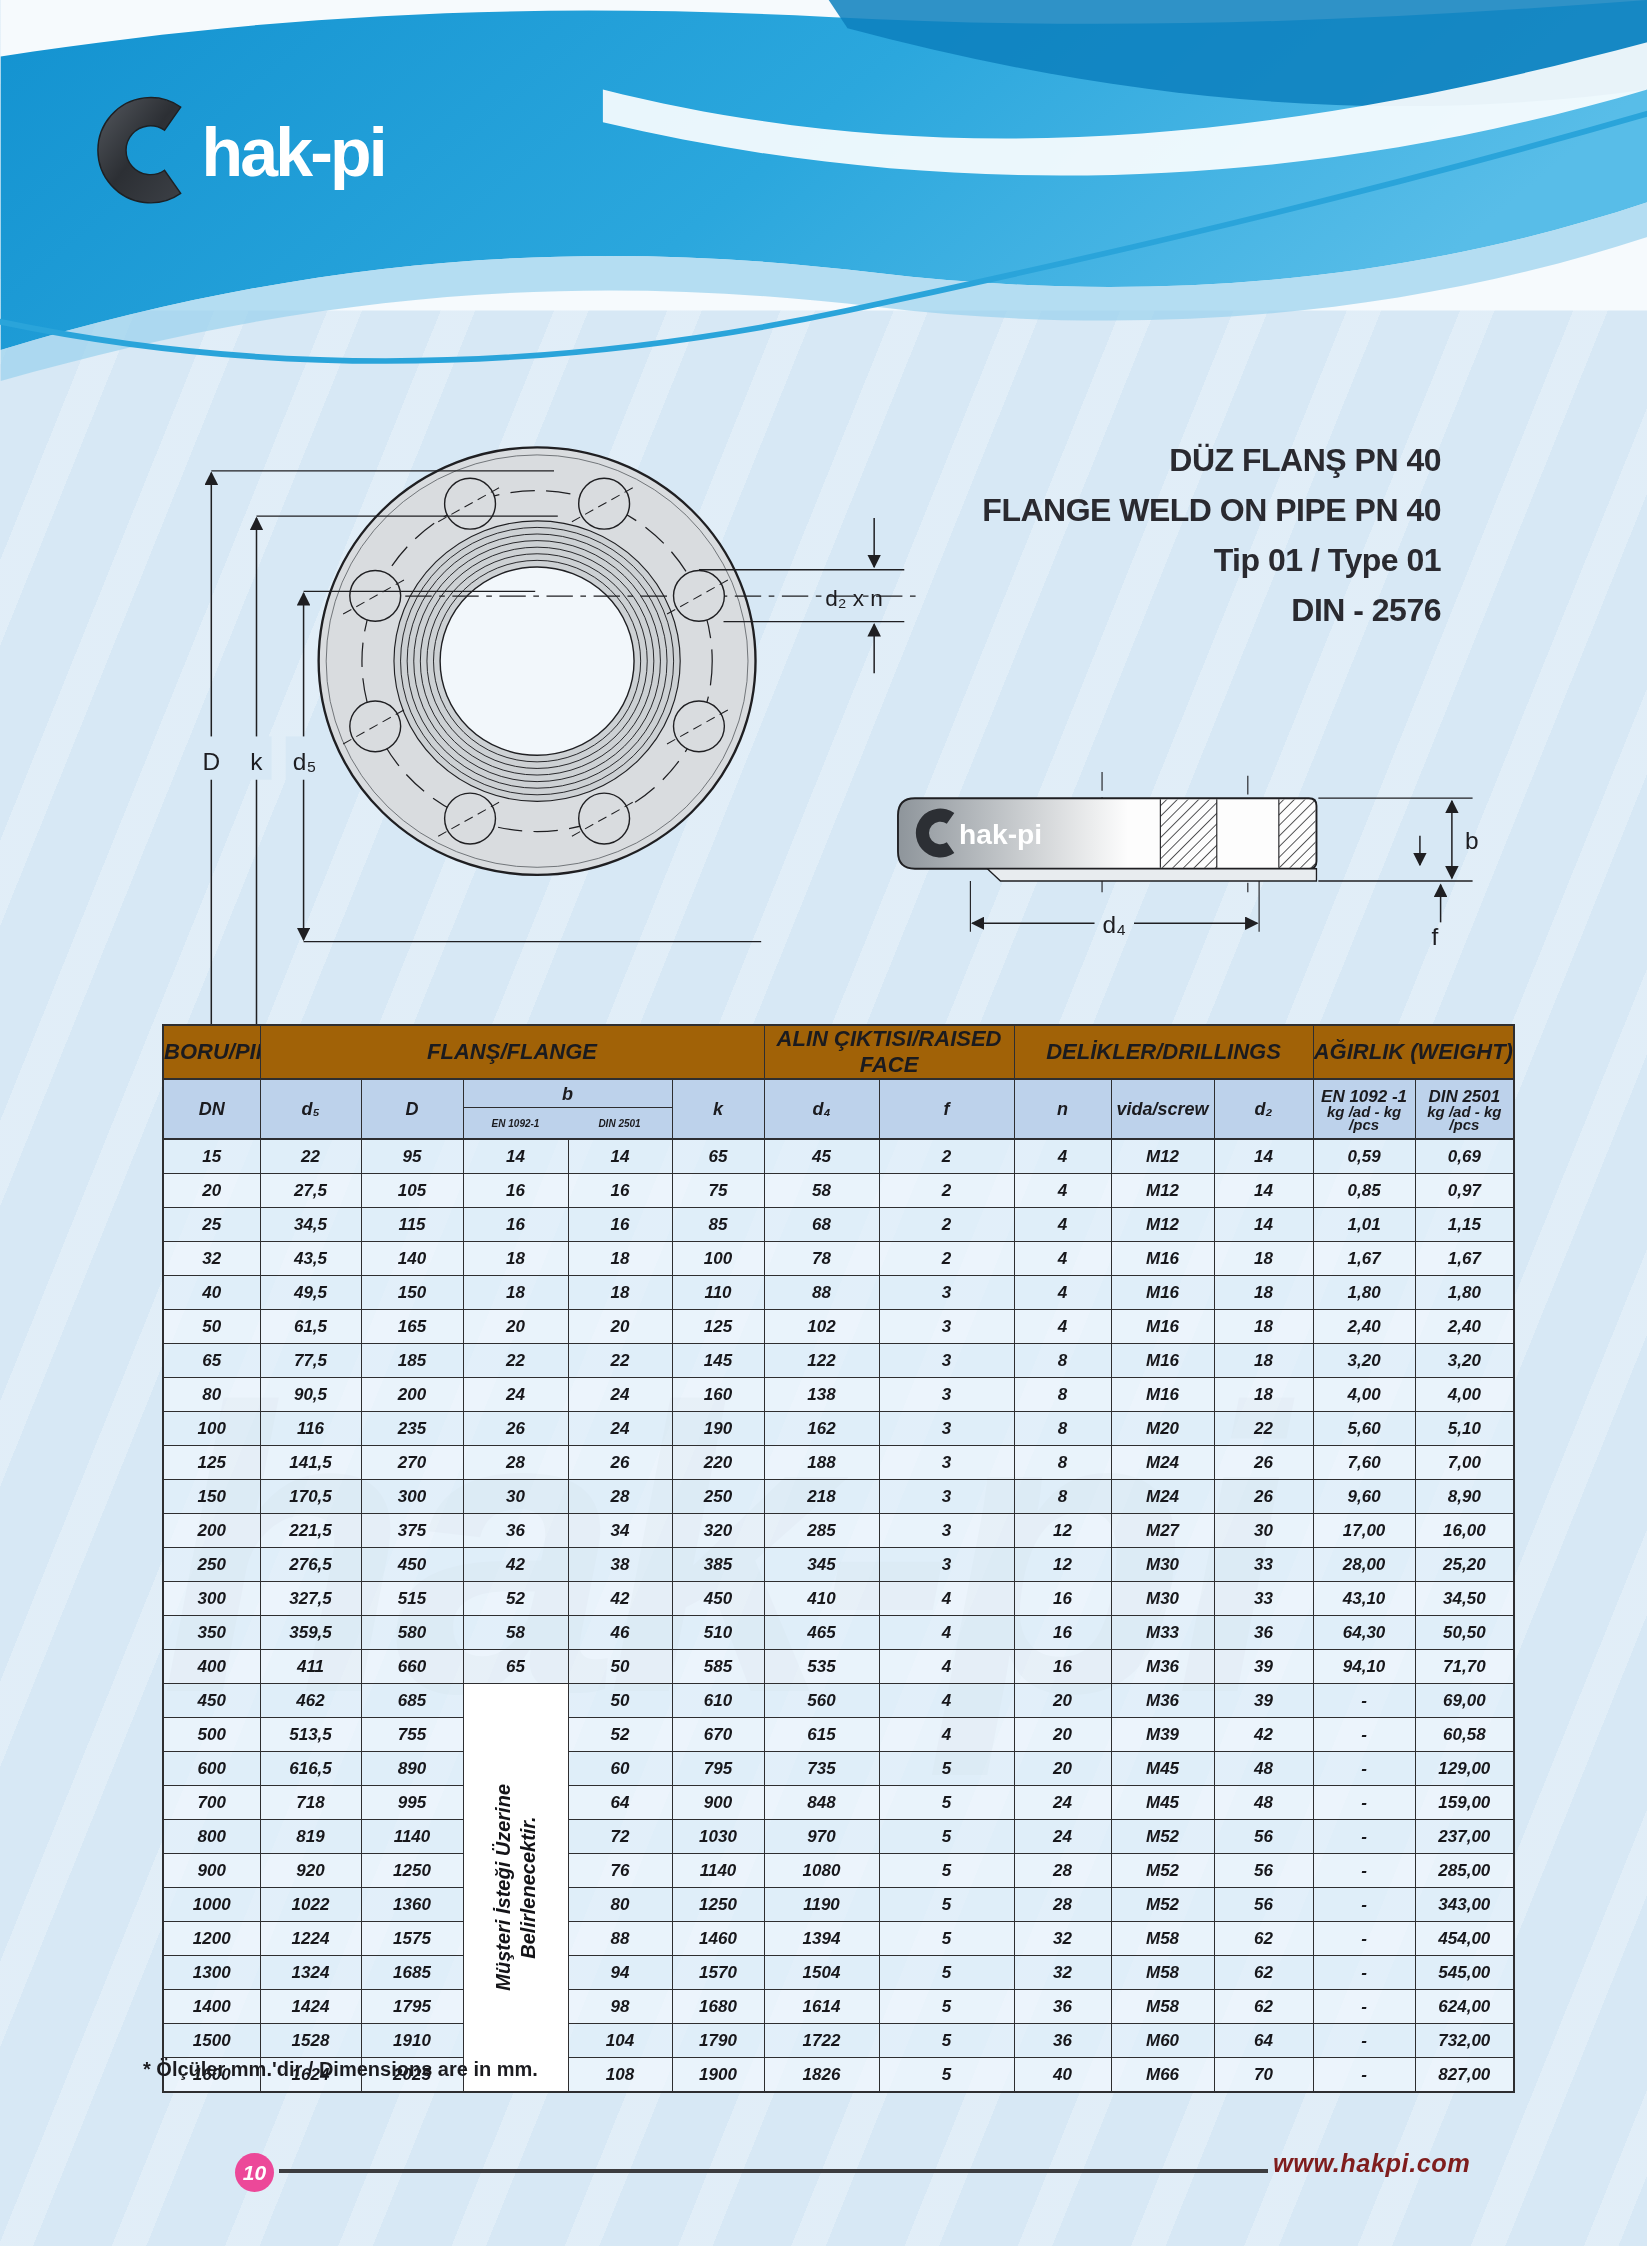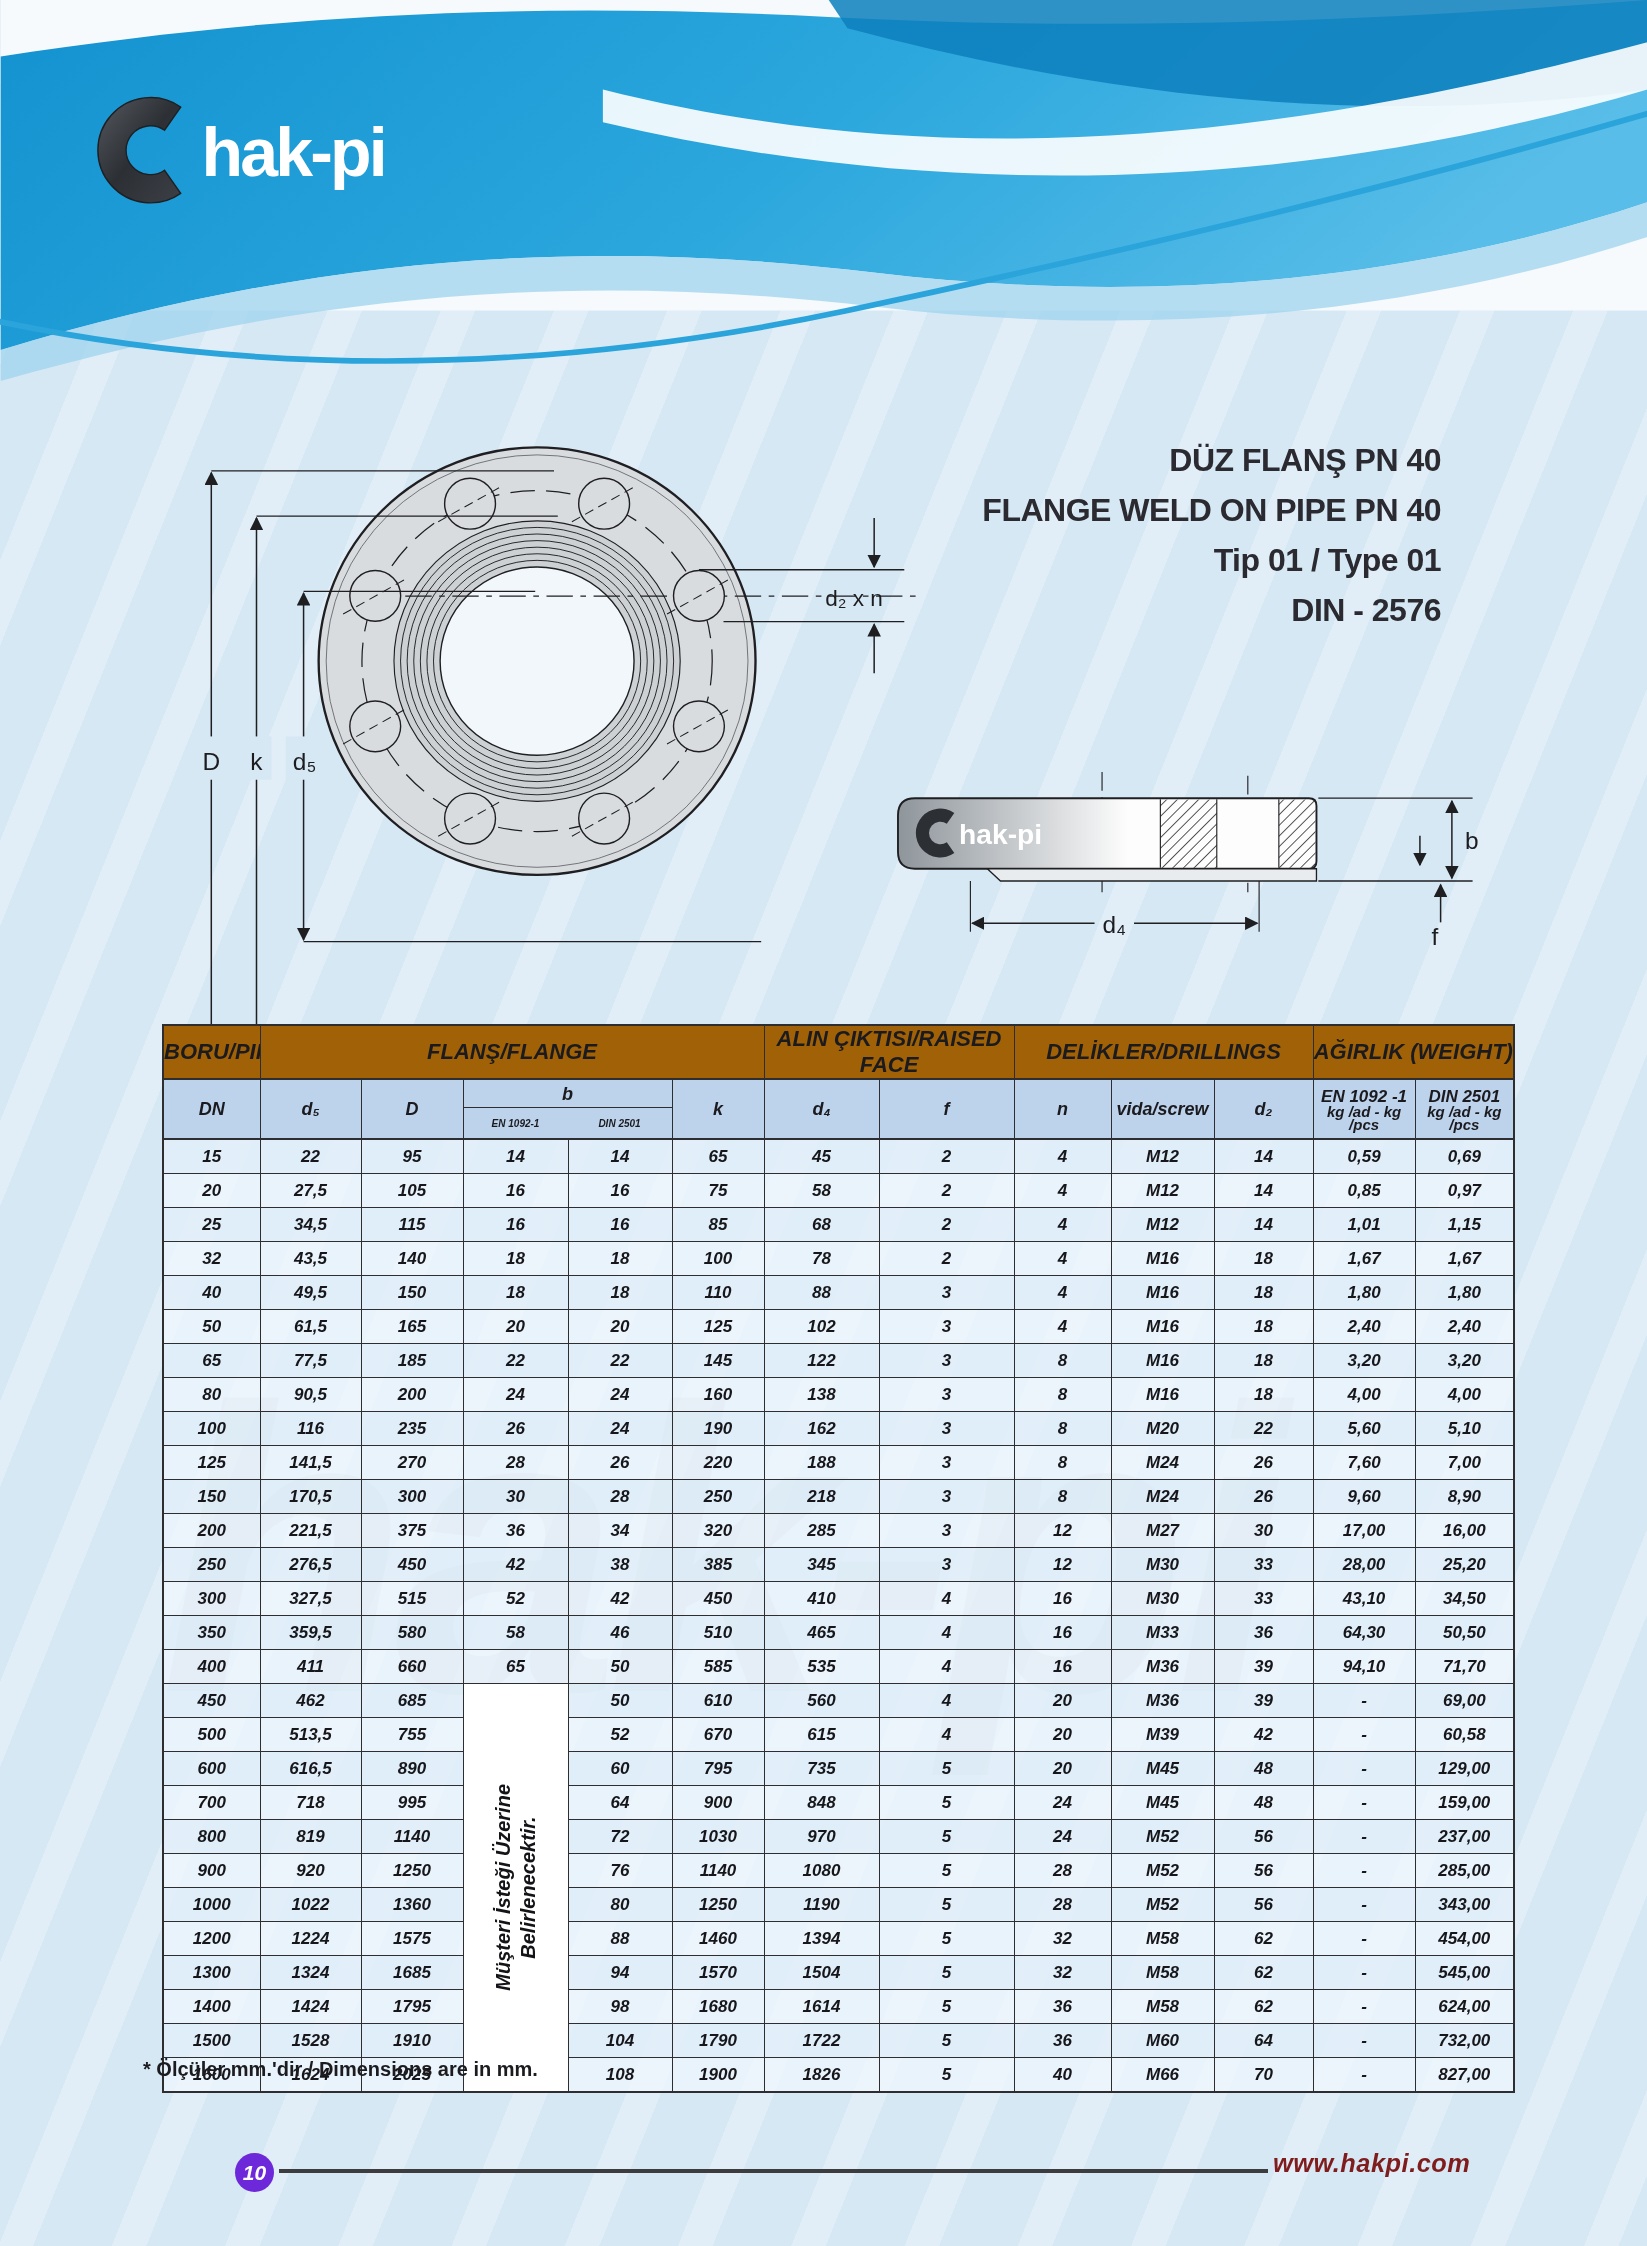--- a/index.html
+++ b/index.html
@@ -66,21 +66,21 @@
     writing-mode:vertical-rl;transform:rotate(180deg);
     white-space:pre-line;margin:0 auto;
     font-style:italic;font-weight:bold;font-size:20px;line-height:24.5px;color:#141418;
   }
   .footnote{
     position:absolute;left:143px;top:2058px;z-index:2;
     font-weight:bold;font-size:20px;color:#1c1c20;
   }
   .page-badge{
     position:absolute;left:235px;top:2153px;width:39px;height:39px;border-radius:50%;
-    background:#6d28d9;color:#fff;z-index:2;
+    background:#ec4899;color:#fff;z-index:2;
     font-style:italic;font-weight:bold;font-size:21px;
     display:flex;align-items:center;justify-content:center;
   }
   .footer-line{position:absolute;left:279px;top:2169px;width:989px;height:3.8px;background:#3d3d40;z-index:2;}
   .site{
     position:absolute;left:1273px;top:2149px;z-index:2;
     font-style:italic;font-weight:bold;font-size:25.4px;color:#7f1d1d;letter-spacing:0.5px;
   }
 </style>
 </head>

